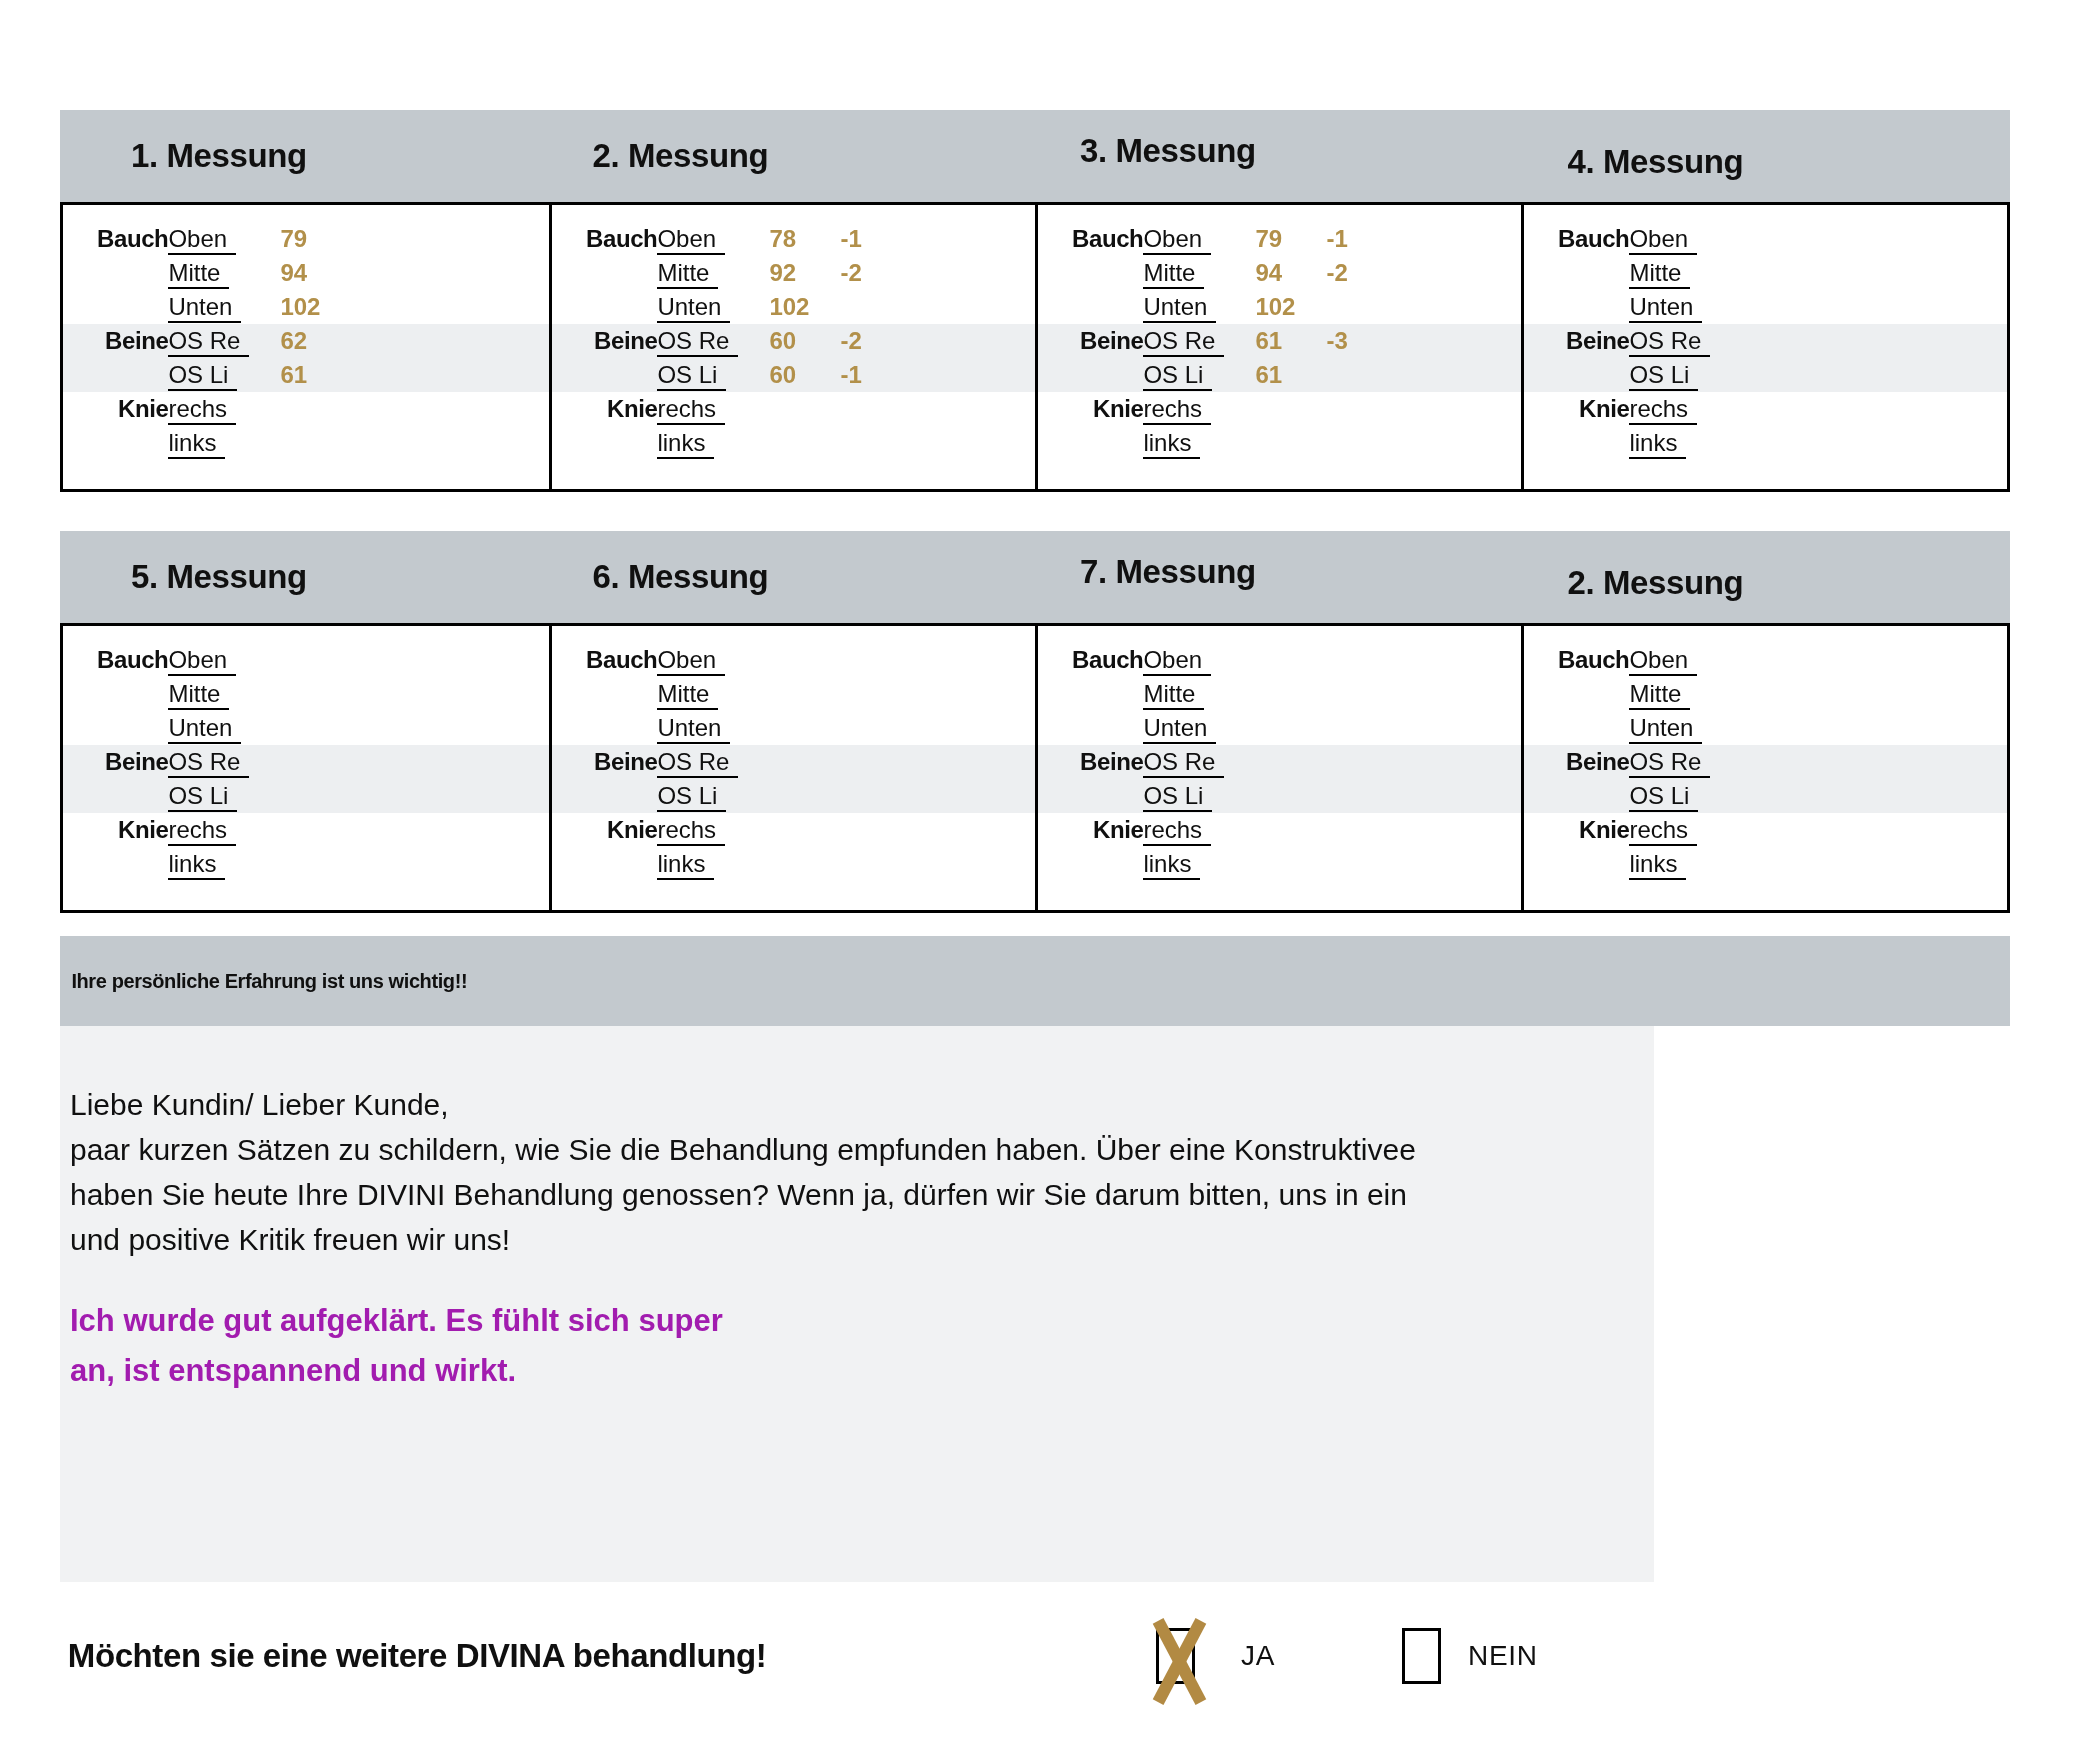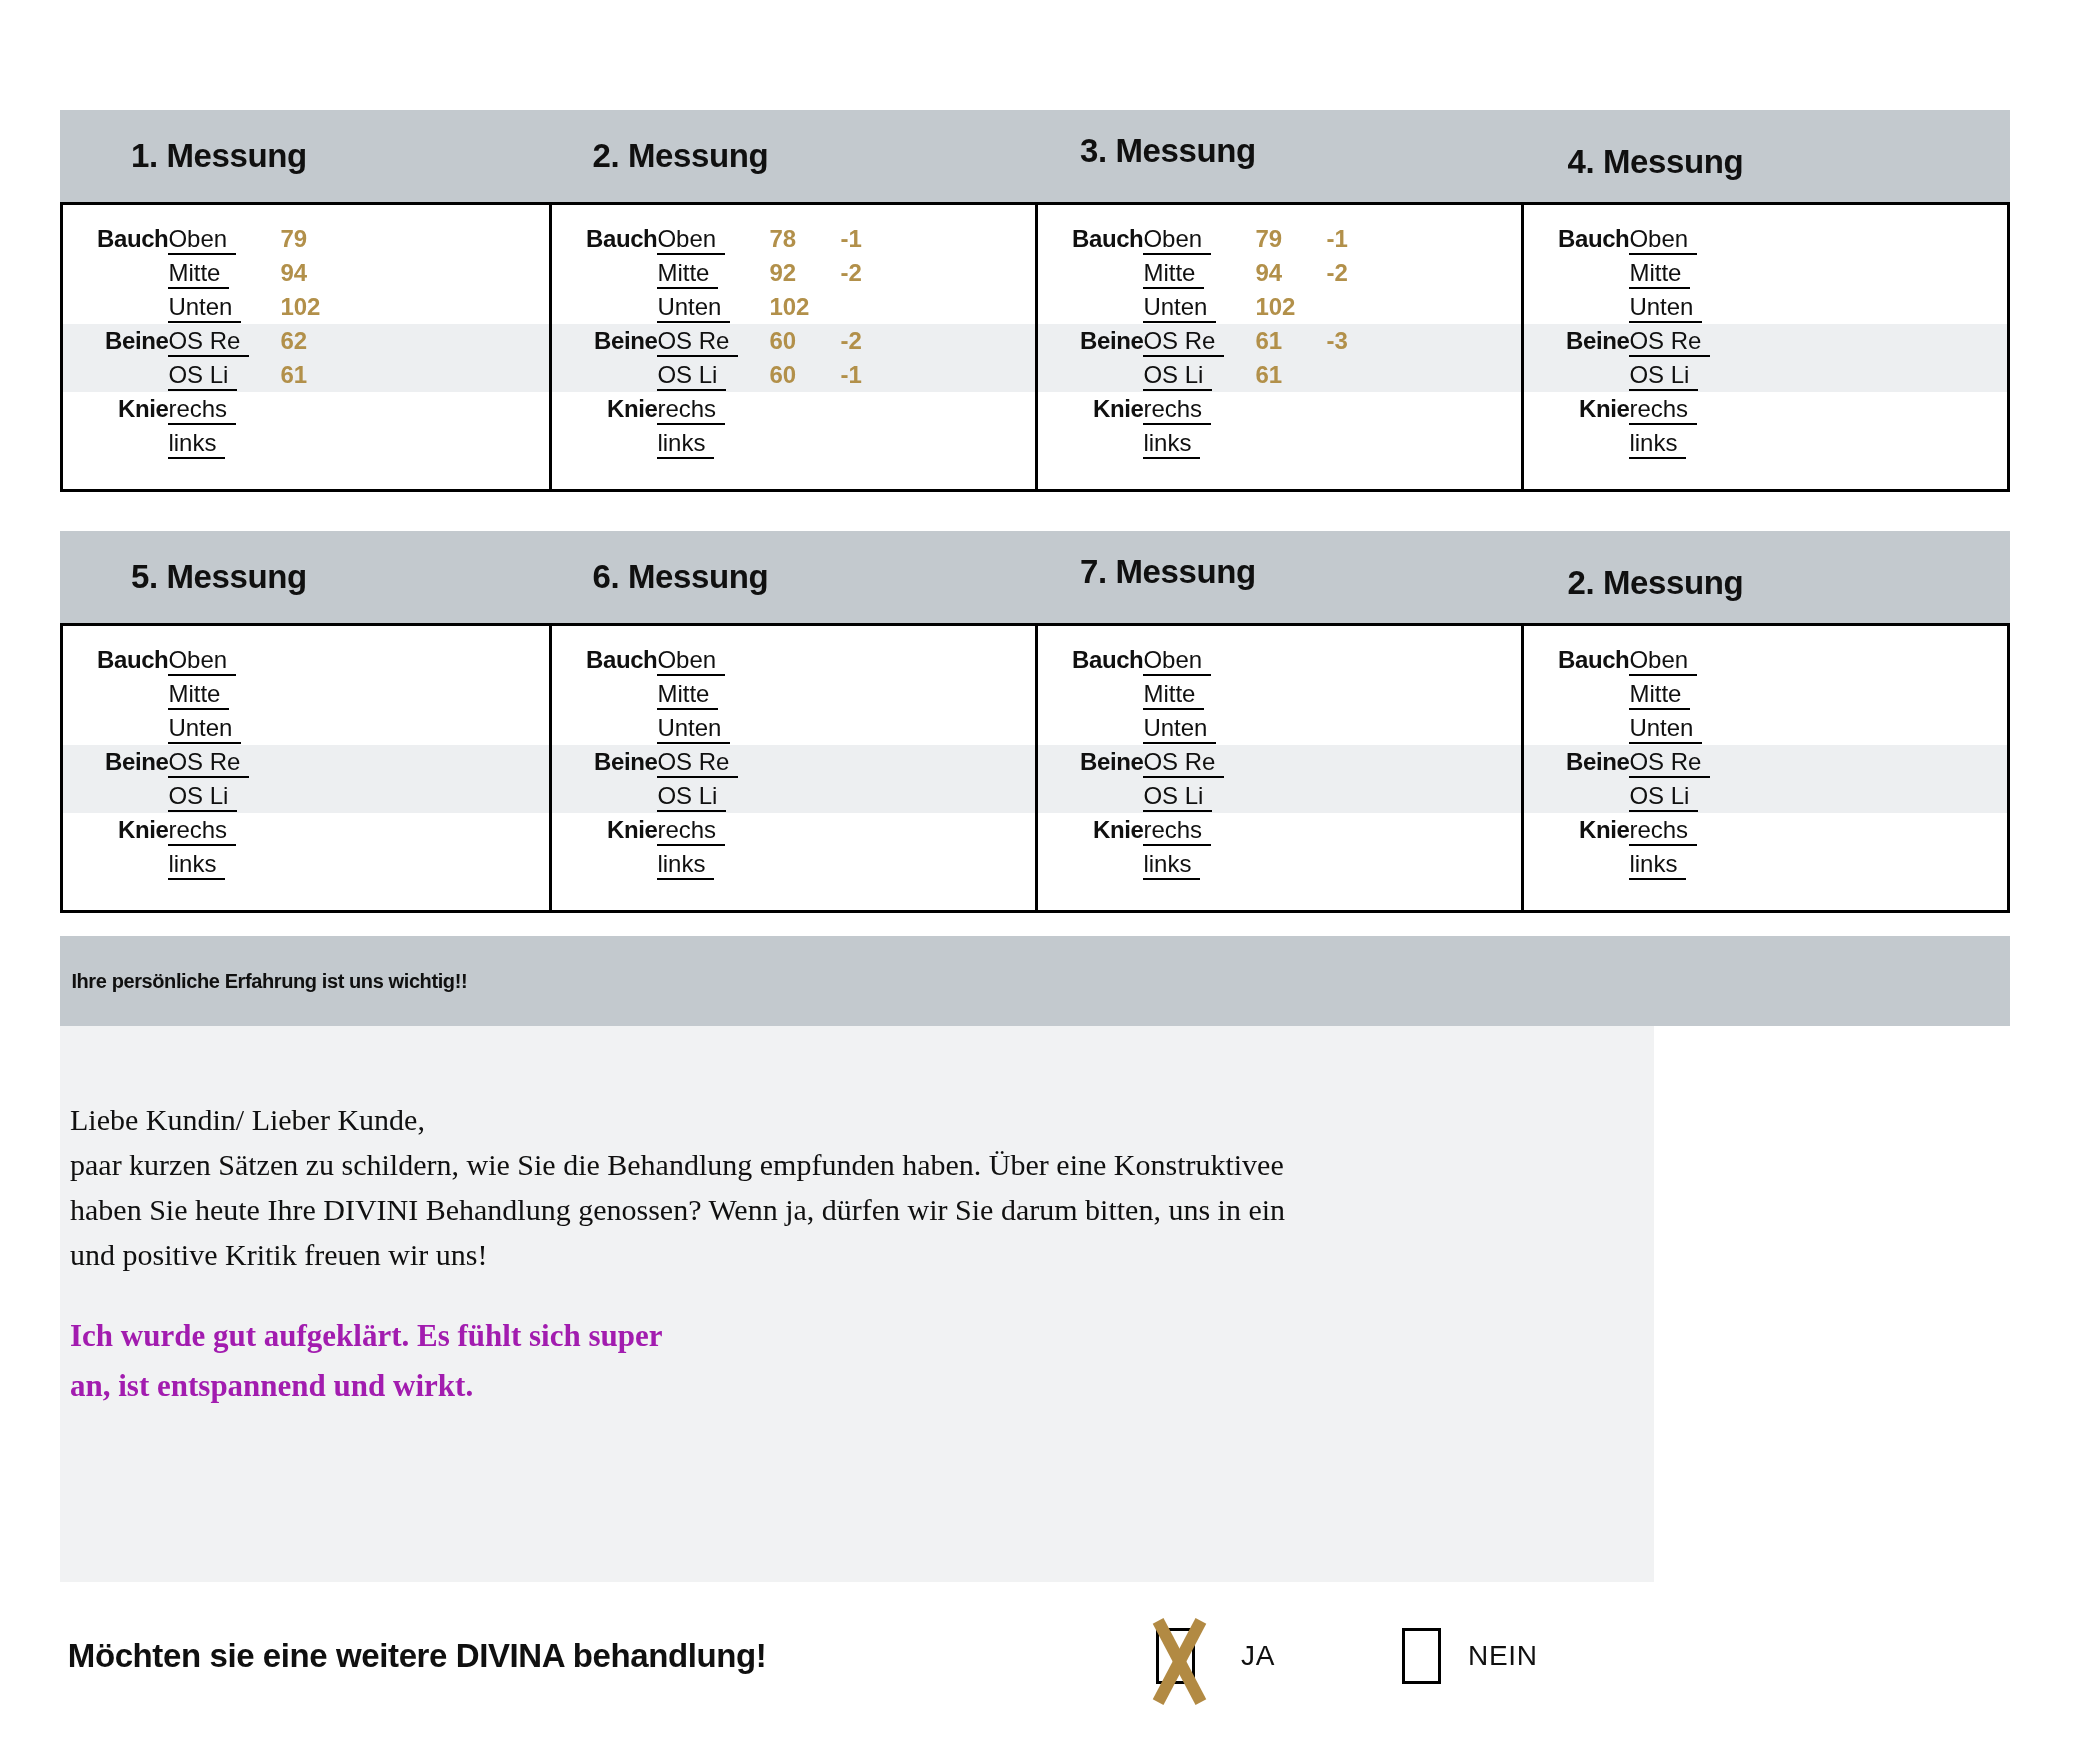--- a/index.html
+++ b/index.html
@@ -43,21 +43,21 @@
 
   
   .panel-head {
     position:absolute; left:60px; top:936px; width:1950px; height:90px;
     background:#c3c9ce; display:flex; align-items:center;
     box-sizing:border-box; padding-left:11.4px;
     font-size:20px; font-weight:700; letter-spacing:-0.4px;
   }
   .panel-body {
     position:absolute; left:60px; top:1026px; width:1594px; height:556px;
-    background:#f1f2f3; box-sizing:border-box; padding:71px 28px 0 10px;font-family:Liberation Serif, serif;
+    background:#f1f2f3; box-sizing:border-box; padding:56px 28px 0 10px;
   }
   .para { font-size:30px; line-height:45px; color:#101010; }
   .quote { margin-top:34px; font-size:31px; font-weight:700; line-height:50px; color:#a21caf; }
 
   
   .question { position:absolute; left:60px; top:1614px; width:1950px; height:99px; }
   .q-text { position:absolute; left:7.8px; top:23px; font-size:33px; font-weight:700; letter-spacing:-0.4px; }
   .opt { position:absolute; display:flex; align-items:center; }
   .opt-ja  { left:1096px; top:14px;gap:19px; }
   .opt-nein { left:1342px; top:14px; }

